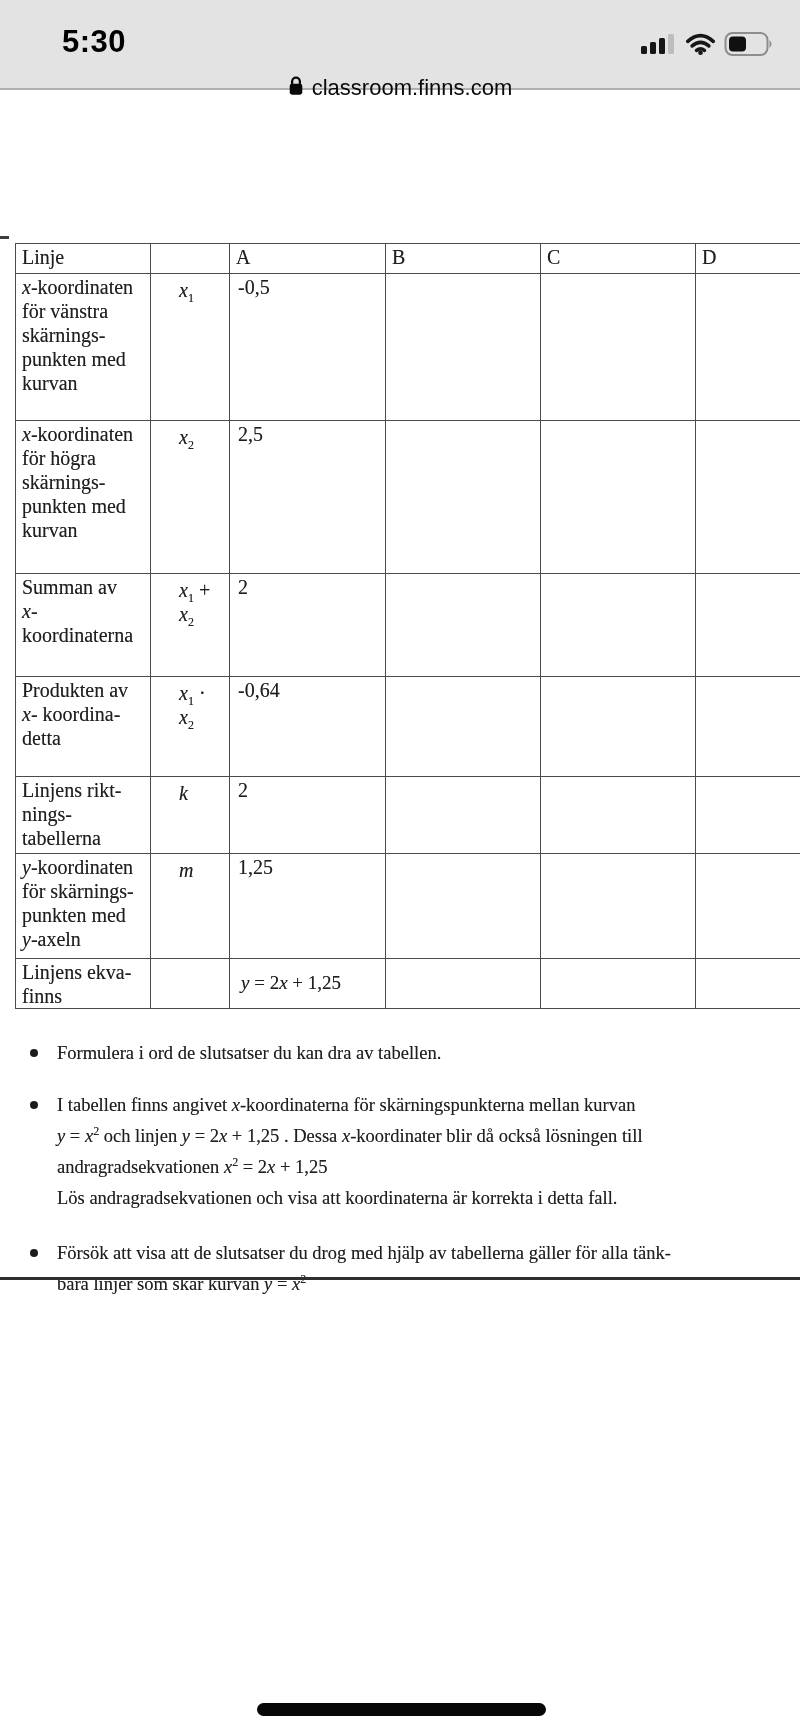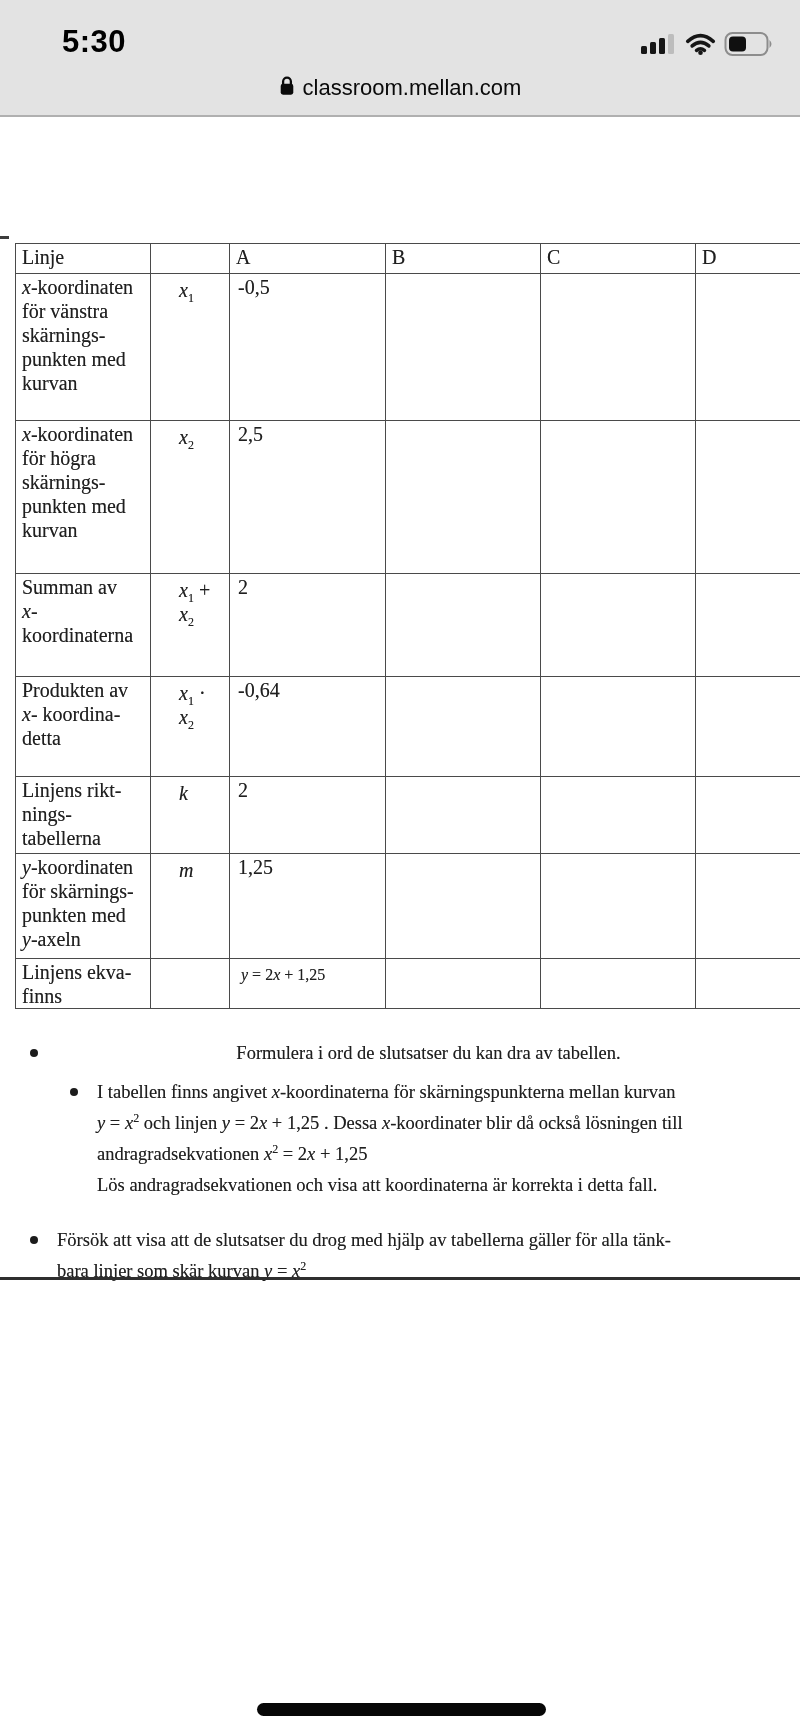--- a/index.html
+++ b/index.html
@@ -2,21 +2,21 @@
 <html><head>
 <meta charset="utf-8">
 <style>
   html,body{margin:0;padding:0;}
   body{
     width:800px;height:1731px;position:relative;background:#ffffff;
     overflow:hidden;font-family:"Liberation Serif","DejaVu Serif",serif;color:#1f1f1f;
   }
   
   .statusbar{
-    position:absolute;top:0;left:0;width:800px;height:117px;
+    position:absolute;top:0;left:0;width:800px;height:90px;
     background:linear-gradient(180deg,#cicfcf 0,#d9d9d9 0,#e6e6e6 22px,#e2e2e2 100%);
     background-color:#e3e3e3;
     border-bottom:2px solid #b0b0b0;box-sizing:border-box;
     font-family:"Liberation Sans","DejaVu Sans",sans-serif;
   }
   .time{
     position:absolute;left:62px;top:24px;font-size:31px;font-weight:600;color:#000;
     letter-spacing:.5px;
   }
   .sicons{
@@ -44,32 +44,32 @@
   #results-table tr:nth-child(1){height:30px;}
   #results-table tr:nth-child(2){height:147px;}
   #results-table tr:nth-child(3){height:153px;}
   #results-table tr:nth-child(4){height:103px;}
   #results-table tr:nth-child(5){height:100px;}
   #results-table tr:nth-child(6){height:77px;}
   #results-table tr:nth-child(7){height:105px;}
   #results-table tr:nth-child(8){height:44px;}
   #results-table td.sym{padding-left:28px;padding-top:4px;}
   #results-table td.val{padding-left:8px;}
-  #results-table td.eq{padding-left:11px;padding-top:4px;font-size:16px;}
+  #results-table td.eq{padding-left:11px;padding-top:12px;font-size:19px;}
   sub{font-size:12px;vertical-align:-5px;line-height:0;}
   sup{font-size:12px;vertical-align:7px;line-height:0;}
   i{font-style:italic;}
   
   .bullets{position:absolute;left:0;top:921px;width:800px;list-style:none;margin:0;padding:0;}
   .bullets li{position:relative;padding-left:57px;font-size:18.5px;line-height:31px;white-space:nowrap;}
   .bullets li .dot{
     position:absolute;left:30px;top:11px;width:8px;height:8px;border-radius:50%;background:#1c1c1c;
   }
-  .bullets li.b1{margin-bottom:8px;text-align:center;}
-  .bullets li.b2{margin-bottom:24px;margin-left:40px;}
+  .bullets li.b1{margin-bottom:21px;}
+  .bullets li.b2{margin-bottom:24px;}
   .divider{position:absolute;left:0;top:1160px;width:800px;height:3px;background:#2e2e2e;}
   
   .home-indicator{
     position:absolute;left:257px;top:1703px;width:289px;height:13px;border-radius:7px;background:#070707;
   }
 </style>
 </head>
 <body>
 
 <div class="statusbar">
@@ -99,21 +99,21 @@
       </svg>
     </span>
   </div>
   <div class="urlrow">
     <span>
       <svg width="16" height="21" viewBox="0 0 14 18">
         <path d="M3.6 8 V5.6 a3.4 3.4 0 0 1 6.8 0 V8" fill="none" stroke="#0a0a0a" stroke-width="2"></path>
         <rect x="1.5" y="7.5" width="11" height="9.5" rx="2" fill="#0a0a0a"></rect>
       </svg>
     </span>
-    <span>classroom.mellan.com</span>
+    <span>classroom.finns.com</span>
   </div>
 </div>
 
 <div class="doc">
   <div class="stray-dash"></div>
 
   <table id="results-table">
     <colgroup>
       <col style="width:135px">
         <col style="width:79px">

